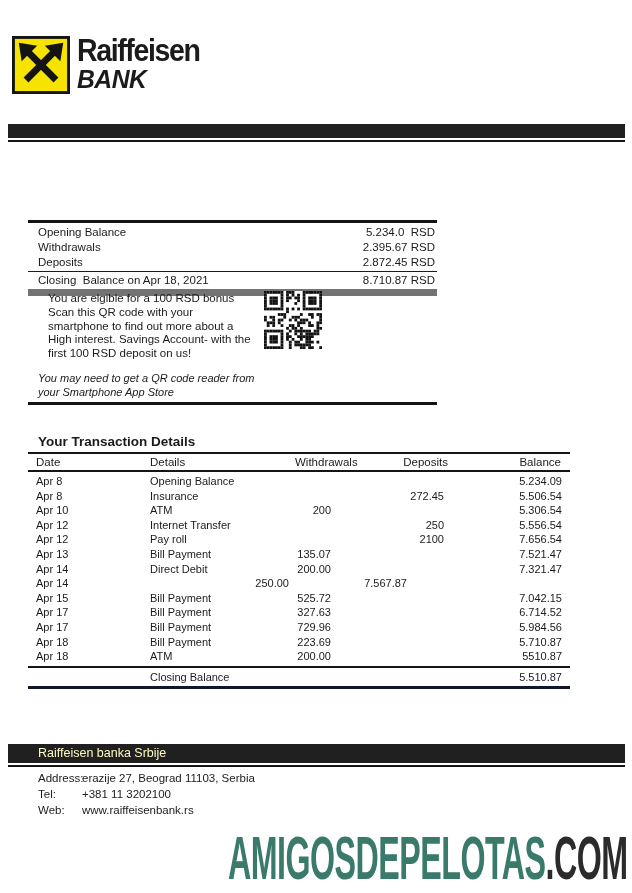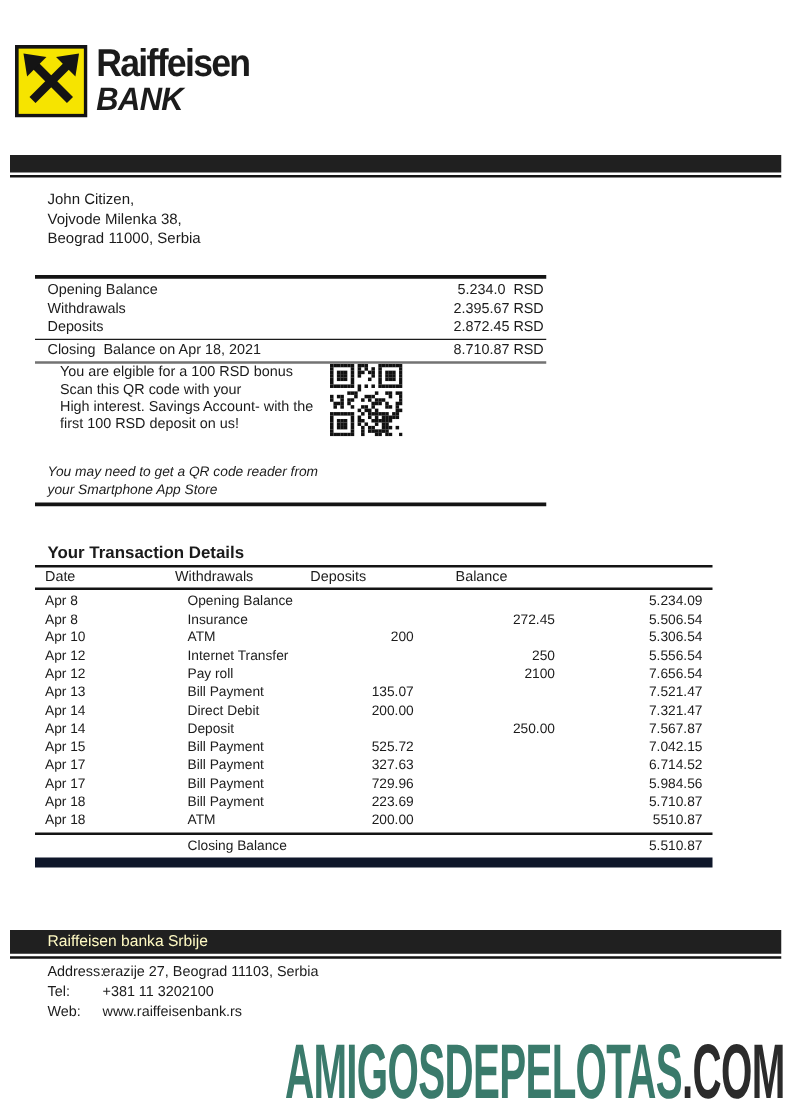--- a/index.html
+++ b/index.html
@@ -17,21 +17,21 @@
   .bar{position:absolute;left:8px;width:617px;background:#202020;}
   .bar-top{top:124px;height:14px;}
   .bar-top-shadow{position:absolute;left:8px;top:140px;width:617px;height:2px;background:#141414;}
   
   .customer{position:absolute;left:38px;top:152px;font-size:12px;line-height:15.5px;}
   
   .summary{position:absolute;left:28px;top:220px;width:409px;border-top:3px solid #141414;}
   .summary-row{display:flex;justify-content:space-between;height:15px;line-height:15px;
     font-size:11.5px;padding:0 2px 0 10px;}
   .summary-main{border-bottom:1.5px solid #1b1b1b;padding-top:2px;padding-bottom:1px;}
-  .summary-closing{border-bottom:2px solid #737373;}
+  .summary-closing{border-bottom:7px solid #737373;}
   .summary-closing .summary-row{height:17px;line-height:17px;}
   .pre{white-space:pre;}
   
   .promo-text{position:absolute;left:48px;top:292px;width:240px;font-size:11.5px;line-height:13.8px;}
   .qr{position:absolute;left:264px;top:291px;width:58px;height:58px;}
   .note{position:absolute;left:38px;top:372px;font-size:11px;font-style:italic;line-height:13.5px;}
   .divider{position:absolute;left:28px;top:402px;width:409px;height:3px;background:#141414;}
   
   .tx-title{position:absolute;left:38px;top:434px;font-size:13.5px;font-weight:bold;}
   .tx{position:absolute;left:28px;top:452px;width:542px;border-top:2px solid #141414;}
@@ -40,21 +40,21 @@
   .tx-row{display:flex;height:14.6px;line-height:14.6px;font-size:11px;}
   .c-date{width:112px;padding-left:8px;box-sizing:border-box;}
   .c-details{width:155px;padding-left:10px;box-sizing:border-box;}
   .c-wd{width:52px;text-align:right;box-sizing:border-box;}
   .c-dp{width:101px;text-align:right;box-sizing:border-box;}
   .c-bal{width:122px;text-align:right;box-sizing:border-box;padding-right:9px;}
   .tx-row .c-wd{padding-right:0;transform:translateX(-16px);}
   .tx-row .c-dp{padding-right:4px;}
   .tx-row .c-bal{padding-right:8px;}
   .tx-body{padding-top:2px;padding-bottom:2px;}
-  .tx-closing{border-top:2.5px solid #141414;border-bottom:8px solid #0f172a;}
+  .tx-closing{border-top:2.5px solid #141414;border-bottom:3px solid #0f172a;}
   .tx-closing .tx-row{height:18px;line-height:18px;}
   
   .bar-footer{top:744px;height:19px;color:#fef9c3;font-size:12.5px;line-height:19px;
     padding-left:30px;box-sizing:border-box;}
   .bar-footer-shadow{position:absolute;left:8px;top:765px;width:617px;height:1.5px;background:#141414;}
   .contact{position:absolute;left:38px;top:770px;font-size:11.5px;line-height:16.2px;}
   .contact-label{display:inline-block;width:44px;}
   
   .watermark{position:absolute;right:4px;top:822px;font-size:62px;font-weight:bold;
     white-space:nowrap;letter-spacing:-1px;transform:scaleX(.52);transform-origin:100% 0;}
@@ -76,25 +76,20 @@
     </svg>
   </div>
   <div class="brand-text">
     <div class="brand-line1">Raiffeisen</div>
     <div class="brand-line2">BANK</div>
   </div>
 
   <div class="bar bar-top"></div>
   <div class="bar-top-shadow"></div>
 
-  <div class="customer">
-    <div>John Citizen,</div>
-    <div>Vojvode Milenka 38,</div>
-    <div>Beograd 11000, Serbia</div>
-  </div>
 
   <div class="summary">
     <div class="summary-main">
       <div class="summary-row">
         <span>Opening Balance</span>
         <span class="pre">5.234.0  RSD</span>
       </div>
       <div class="summary-row">
         <span>Withdrawals</span>
         <span class="pre">2.395.67 RSD</span>
@@ -108,20 +103,21 @@
       <div class="summary-row">
         <span class="pre">Closing  Balance on Apr 18, 2021</span>
         <span class="pre">8.710.87 RSD</span>
       </div>
     </div>
   </div>
 
   <div class="promo-text">
     <div>You are elgible for a 100 RSD bonus</div>
     <div>Scan this QR code with your</div>
+    <div>smartphone to find out more about a</div>
     <div>High interest. Savings Account- with the</div>
     <div>first 100 RSD deposit on us!</div>
   </div>
   <div class="qr" id="qr"><svg width="58" height="58" viewBox="0 0 58 58">
         <rect width="58" height="58" fill="#fff"></rect>
         <rect x="0.00" y="0.00" width="2.81" height="2.81" fill="#111"></rect>
         <rect x="2.76" y="0.00" width="2.81" height="2.81" fill="#111"></rect>
         <rect x="5.52" y="0.00" width="2.81" height="2.81" fill="#111"></rect>
         <rect x="8.29" y="0.00" width="2.81" height="2.81" fill="#111"></rect>
         <rect x="11.05" y="0.00" width="2.81" height="2.81" fill="#111"></rect>
@@ -344,20 +340,21 @@
     <div>You may need to get a QR code reader from</div>
     <div>your Smartphone App Store</div>
   </div>
 
   <div class="divider"></div>
 
   <div class="tx-title">Your Transaction Details</div>
   <div class="tx">
     <div class="tx-header">
       <span class="c-date">Date</span>
+      <span class="c-details">Details</span>
       <span class="c-wd">Withdrawals</span>
       <span class="c-dp">Deposits</span>
       <span class="c-bal">Balance</span>
     </div>
     <div class="tx-body" id="tx-body">
         <div class="tx-row">
           <span class="c-date">Apr 8</span>
           <span class="c-details">Opening Balance</span>
           <span class="c-wd"></span>
           <span class="c-dp"></span>
@@ -400,21 +397,20 @@
         </div>
         <div class="tx-row">
           <span class="c-date">Apr 14</span>
           <span class="c-details">Direct Debit</span>
           <span class="c-wd">200.00</span>
           <span class="c-dp"></span>
           <span class="c-bal">7.321.47</span>
         </div>
         <div class="tx-row">
           <span class="c-date">Apr 14</span>
-          <span class="c-details">Deposit</span>
           <span class="c-wd"></span>
           <span class="c-dp">250.00</span>
           <span class="c-bal">7.567.87</span>
         </div>
         <div class="tx-row">
           <span class="c-date">Apr 15</span>
           <span class="c-details">Bill Payment</span>
           <span class="c-wd">525.72</span>
           <span class="c-dp"></span>
           <span class="c-bal">7.042.15</span>

